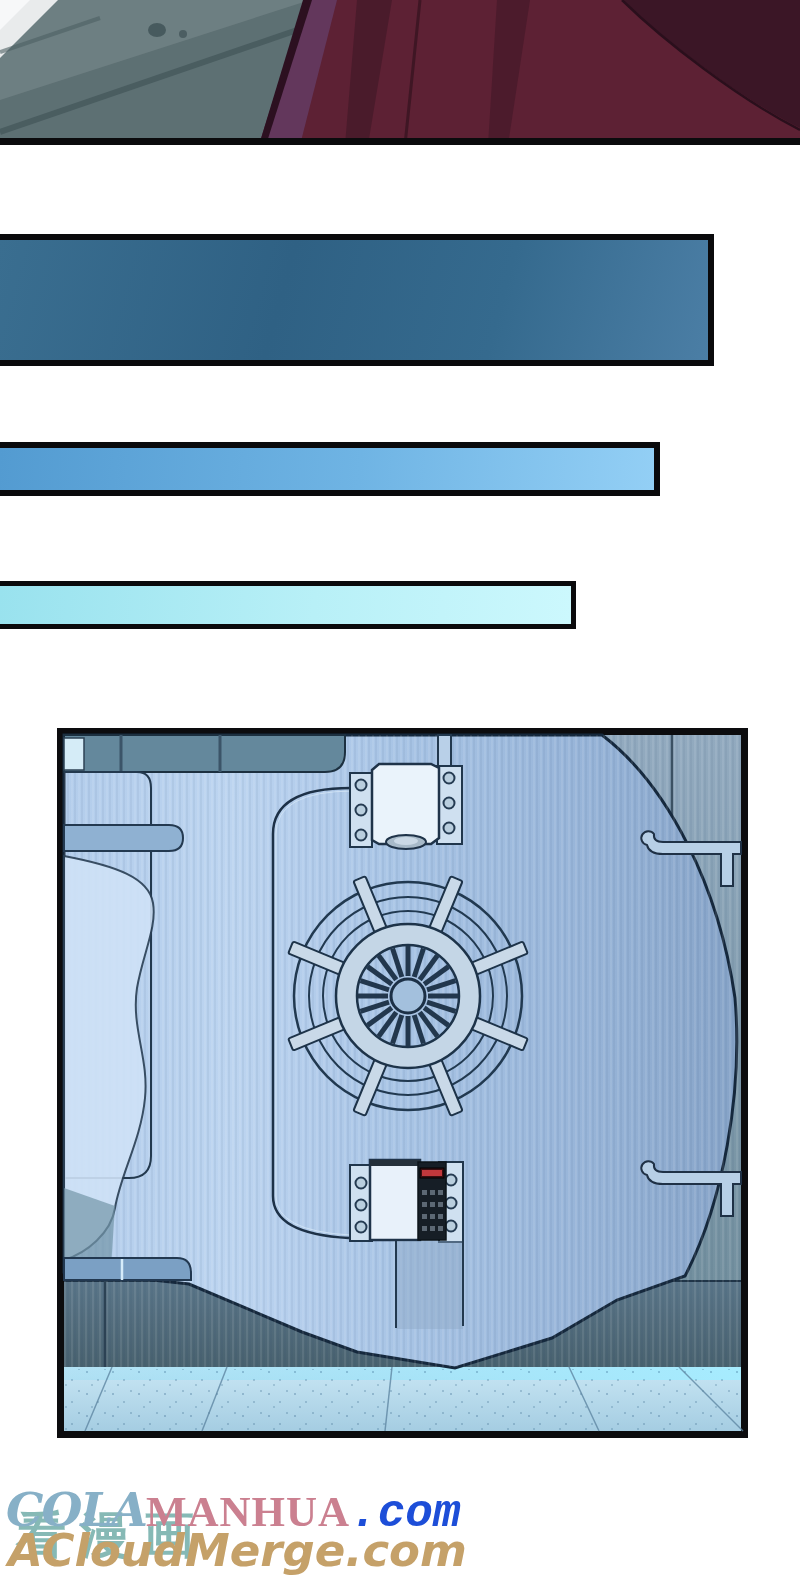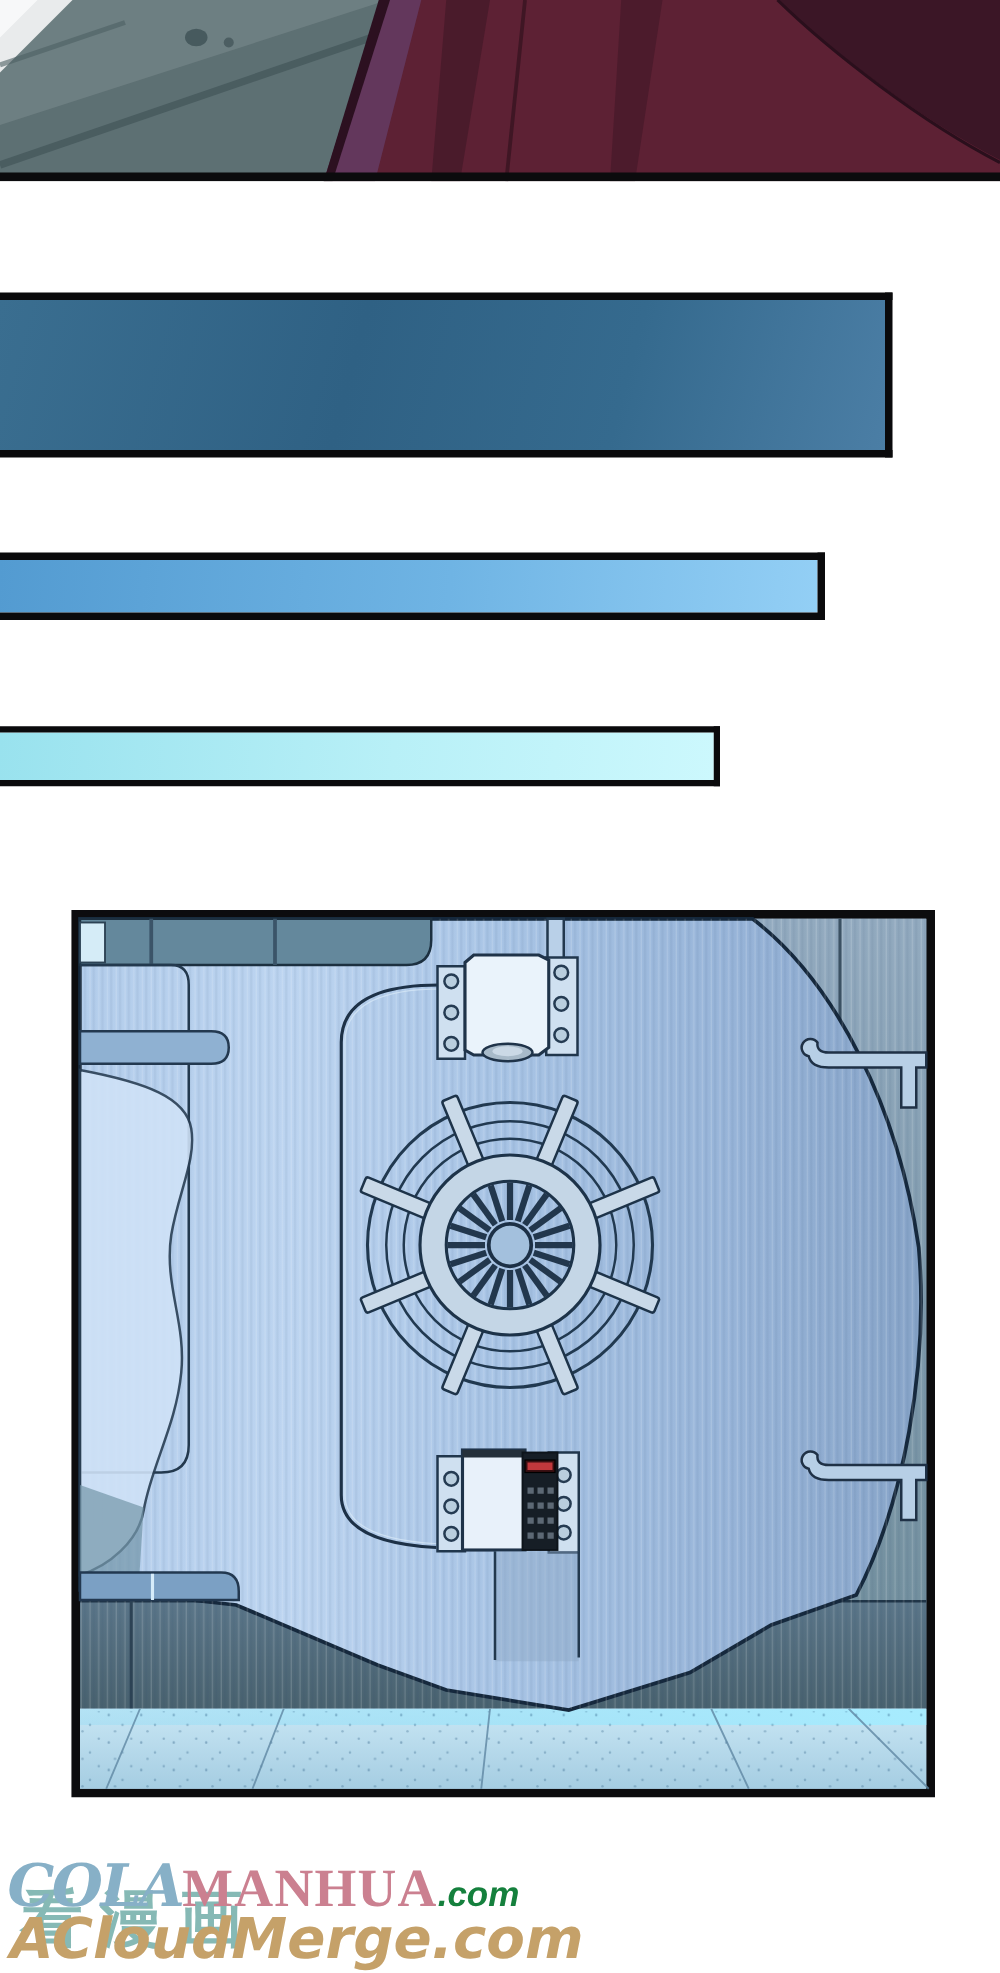--- a/index.html
+++ b/index.html
@@ -19,22 +19,22 @@
   
   .panel-vault{left:57px;top:728px;width:691px;height:710px;}
   
   .wm-zh{position:absolute;left:16px;top:1502px;font-size:50px;font-weight:bold;
       color:#0f766e;opacity:.5;letter-spacing:14px;z-index:1;}
   .wm-line1{position:absolute;left:6px;top:1482px;z-index:2;white-space:nowrap;}
   .wm-cola{font-family:"DejaVu Serif",serif;font-style:italic;font-weight:bold;
       font-size:47px;color:#87b0c7;letter-spacing:-2px;}
   .wm-manhua{font-family:"Liberation Serif",serif;font-weight:bold;
       font-size:43px;color:#cb8090;letter-spacing:1px;}
-  .wm-tld{font-family:Liberation Sans, sans-serif;font-style:italic;font-weight:bold;
-      font-size:28px;color:#15803d;}
+  .wm-tld{font-family:Liberation Mono, monospace;font-style:italic;font-weight:bold;
+      font-size:46px;color:#1d4ed8;}
   .wm-line2{position:absolute;left:8px;top:1524px;z-index:2;white-space:nowrap;
       font-family:"DejaVu Sans",sans-serif;font-style:italic;font-weight:bold;
       font-size:45px;color:#c5a169;letter-spacing:0px;}
 </style>
 </head>
 <body>
 
 <div class="page">
 
   <svg class="panel panel-top" viewBox="0 0 800 145">

